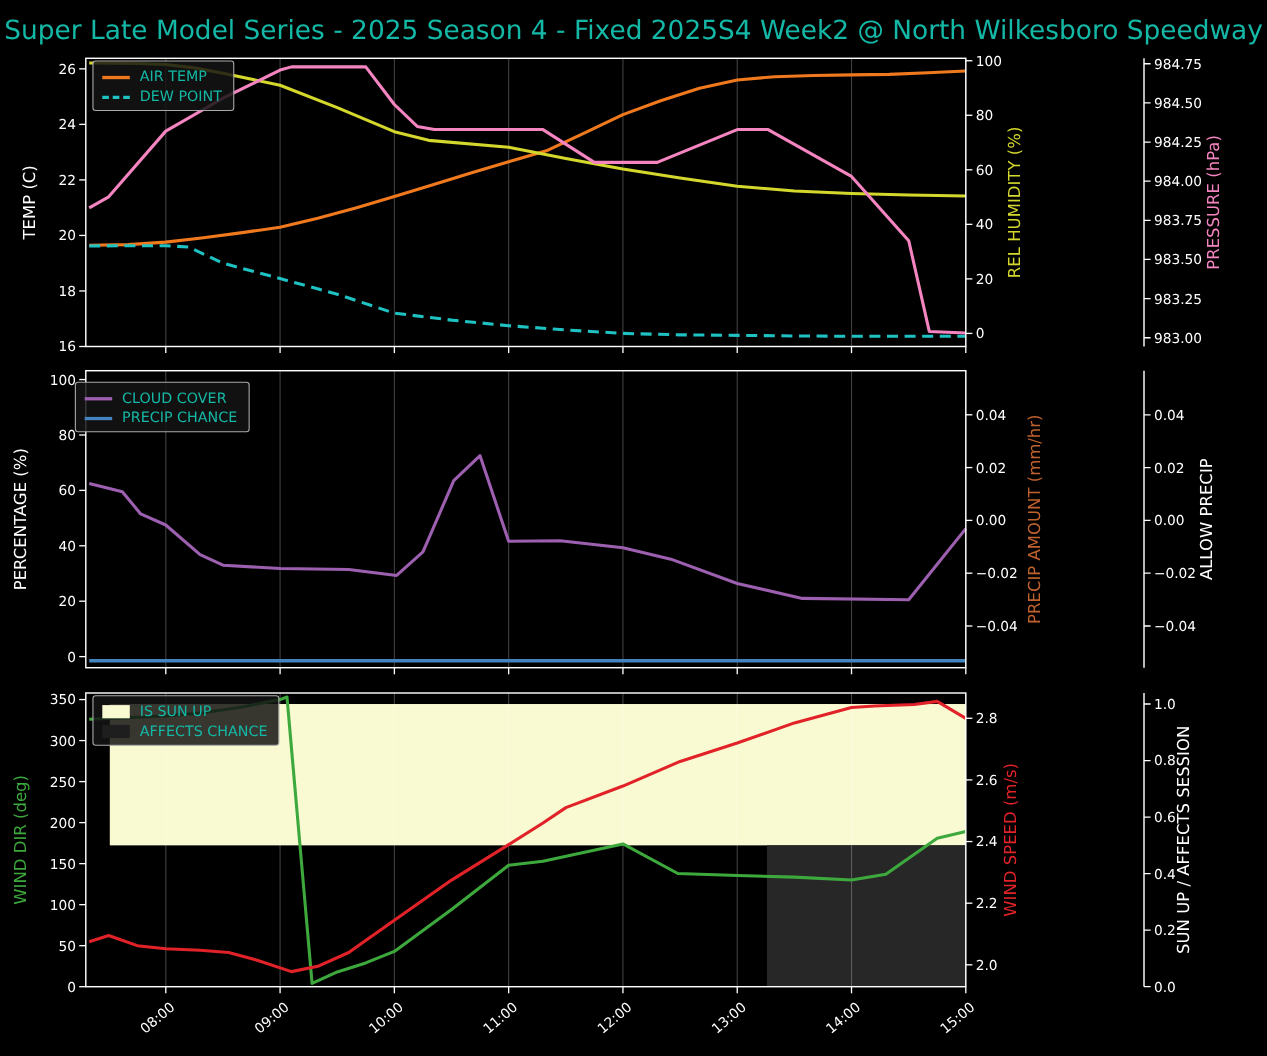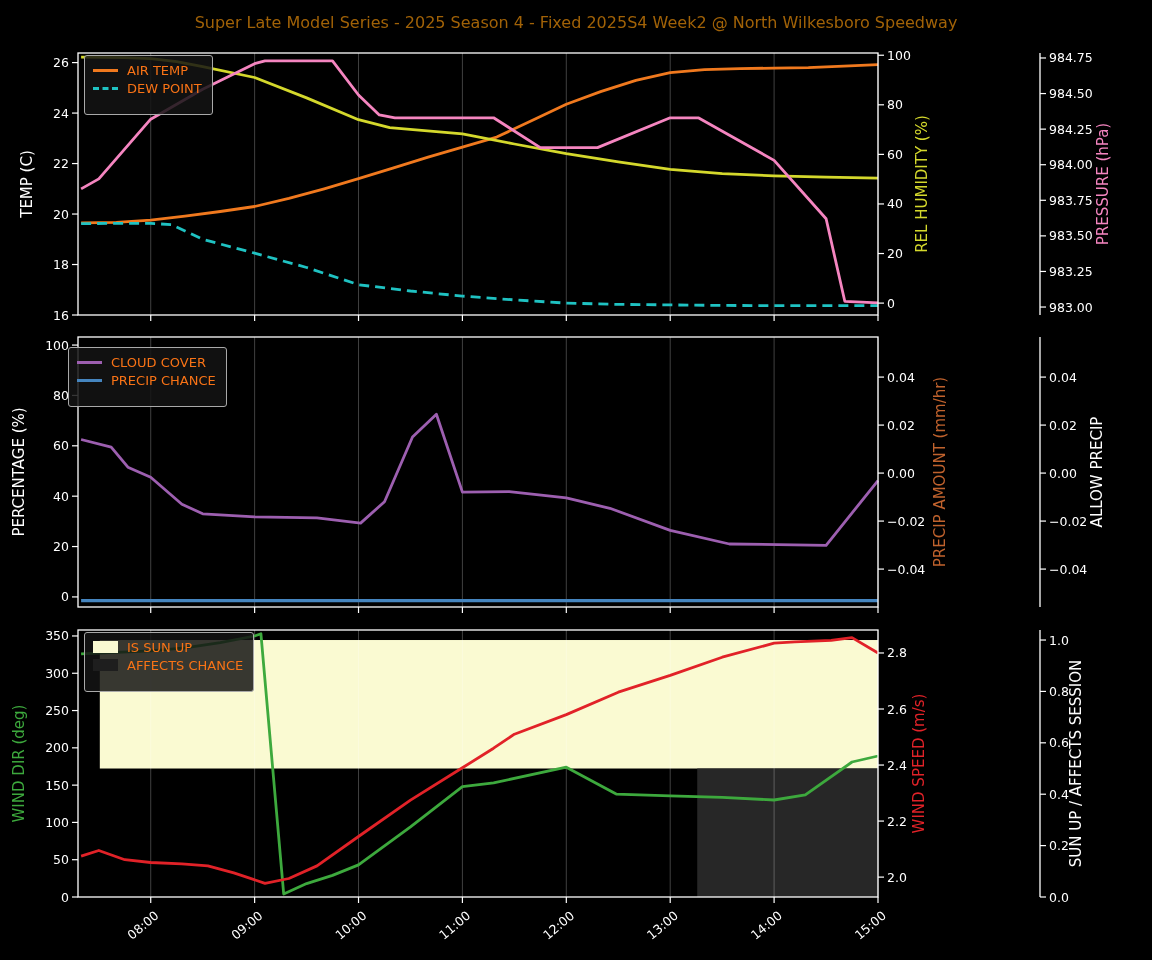--- a/index.html
+++ b/index.html
@@ -1,24 +1,24 @@
 <!DOCTYPE html>
 <html><head>
 <meta charset="utf-8">
 <style>
   html,body{margin:0;padding:0;background:#000;}
   .canvas{position:relative;width:1152px;height:960px;background:#000;overflow:hidden;
           font-family:"DejaVu Sans","Liberation Sans",sans-serif;}
   .fig-title{position:absolute;top:13px;left:0;width:1152px;text-align:center;
-             color:#a16207;font-size:16px;letter-spacing:0;}
+             color:#14b8a6;font-size:24px;letter-spacing:0;}
   svg{position:absolute;left:0;top:0;}
   svg text{font-family:"DejaVu Sans","Liberation Sans",sans-serif;}
   .legend{position:absolute;z-index:2;background:rgba(20,20,20,0.85);
-          border:1px solid #a9a9a9;border-radius:3px;padding:5px 10px 17px 8px;
-          color:#f97316;font-size:13px;line-height:17px;}
+          border:1px solid #a9a9a9;border-radius:3px;padding:5px 10px 3px 8px;
+          color:#14b8a6;font-size:13px;line-height:17px;}
   .legend-row{display:flex;align-items:center;gap:9px;height:18px;}
   .sw{flex:0 0 auto;}
   .sw-line{width:25px;height:0;border-top:3px solid;}
   .sw-dash{width:25px;height:0;border-top:3px dashed;}
   .sw-patch{width:25px;height:12px;}
 </style>
 </head>
 <body>
 
 <div class="canvas">

